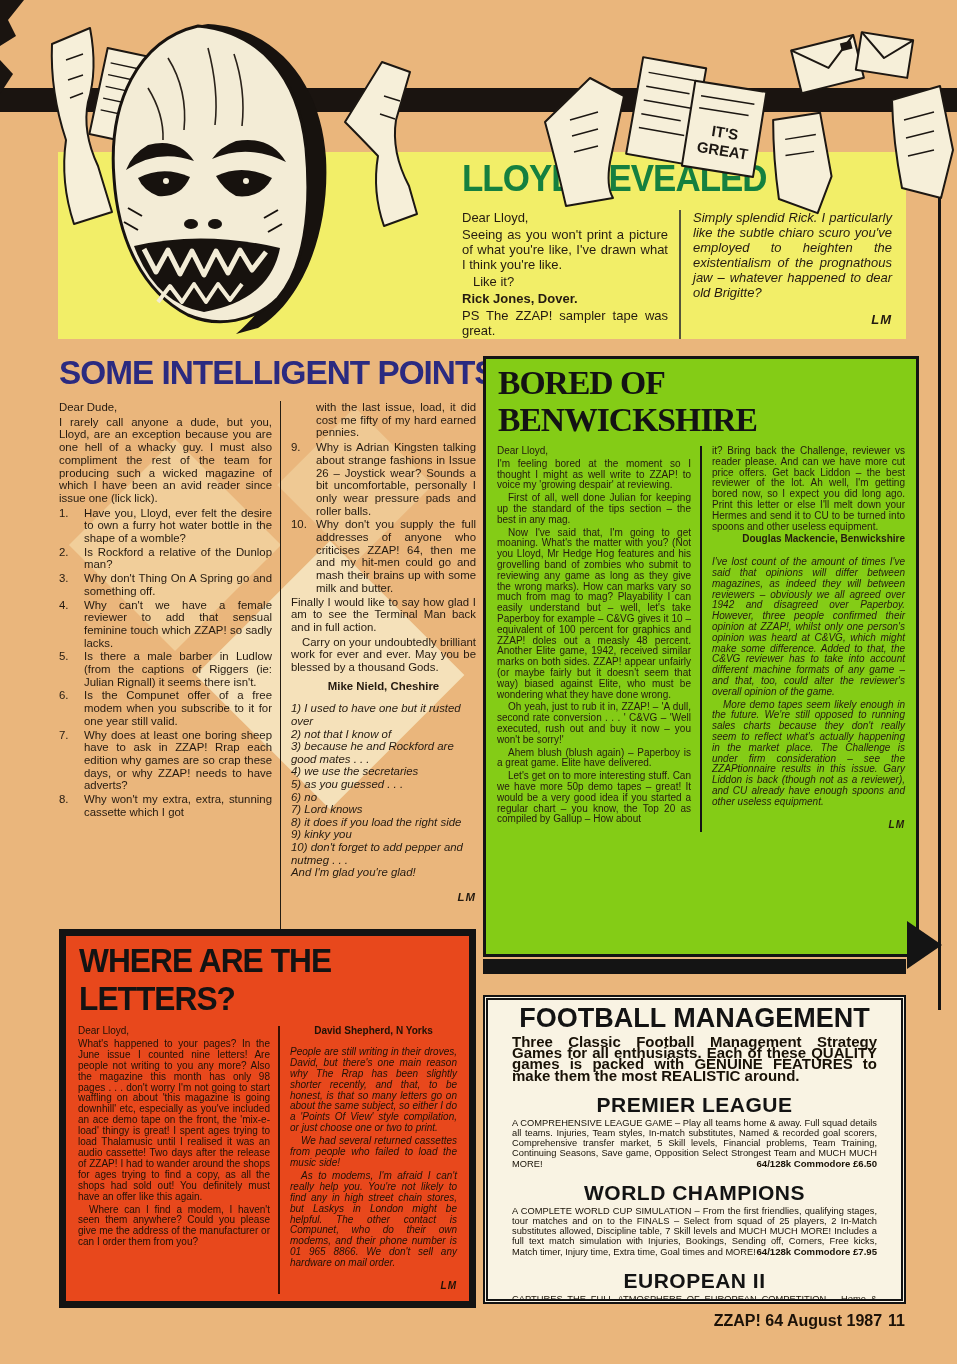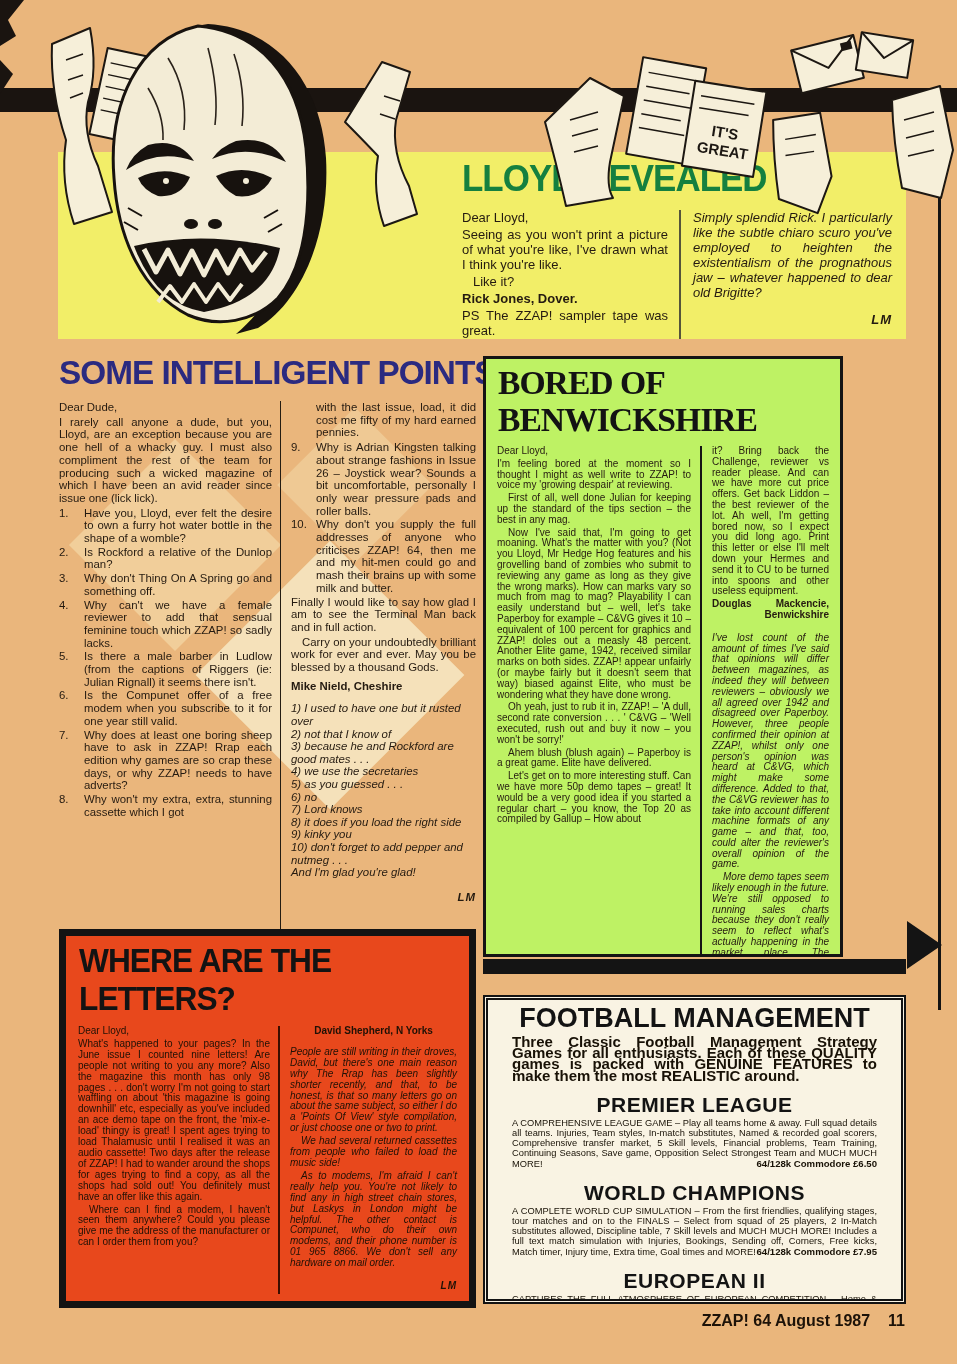--- a/index.html
+++ b/index.html
@@ -30,25 +30,25 @@
   .d2{left:235px;top:580px;width:190px;height:190px;background:#f8ecc9;opacity:.8;}
   .d3{left:300px;top:430px;width:110px;height:110px;background:#f4dcab;opacity:.5;}
   .sipcols{position:absolute;left:59px;top:401px;width:417px;height:530px;display:flex;z-index:2;
            font-size:11.4px;line-height:12.7px;overflow:hidden;}
   .sipc1{width:213px;padding-right:8px;}
   .sipc2{flex:1;border-left:1.5px solid #241c12;padding-left:10px;}
   .li{display:flex;margin-bottom:1px;}
   .num{width:25px;flex:none;}
   .litext{flex:1;text-align:justify;}
   .cont{margin-left:25px;text-align:justify;}
-  .sipsig{font-weight:700;text-align:left;margin:6px 0 10px;}
+  .sipsig{font-weight:700;text-align:center;margin:6px 0 10px;}
   .replies p{font-style:italic;margin:0;line-height:12.6px;}
 
   
-  .pinkbox{position:absolute;left:483px;top:356px;width:360px;height:601px;background:#bef264;
+  .pinkbox{position:absolute;left:483px;top:356px;width:436px;height:601px;background:#84cc16;
            border:3px solid #141414;box-sizing:border-box;z-index:2;padding:6px 11px;overflow:hidden;}
   .serifhead{margin:0 0 7px 1px;font-family:"Liberation Serif",serif;font-size:33px;font-weight:700;
              letter-spacing:-1px;color:#131313;transform:scaleX(1.02);transform-origin:left;}
   .pcols{display:flex;font-size:10px;line-height:10.8px;}
   .pc1{width:194px;padding-right:9px;}
   .pc2{flex:1;border-left:2px solid #141414;padding-left:10px;}
   .psig{font-weight:700;text-align:justify;text-align-last:right;margin:2px 0 12px;}
 
   .blackbar{position:absolute;left:483px;top:959px;width:423px;height:15px;background:#141414;z-index:2;}
   .arrow{position:absolute;left:907px;top:921px;width:0;height:0;border-left:35px solid #141414;
@@ -71,21 +71,21 @@
   .adtitle{margin:1px 0 2px;text-align:center;font-size:27px;font-weight:800;letter-spacing:0;color:#131313;}
   .adintro{font-weight:700;font-size:15px;line-height:11.2px;text-align:justify;margin-bottom:1px;}
   .adhead{margin:12px 0 1px;text-align:center;font-size:21px;font-weight:800;letter-spacing:.5px;color:#131313;}
   .adbody{font-size:9.3px;line-height:10.2px;text-align:justify;margin:0;}
   .price{display:block;text-align:right;font-weight:800;font-size:9.6px;margin-top:-10.2px;}
   .adval1{margin-top:5px;text-align:right;font-size:10.2px;line-height:11px;font-weight:700;font-style:italic;}
   .adval2{text-align:center;font-size:10.2px;line-height:11px;font-style:italic;}
 
   .footer{position:absolute;left:483px;top:1312px;width:422px;text-align:right;font-weight:700;
           font-size:16px;color:#1c1208;z-index:2;}
-  .pgnum{margin-left:18px;}
+  .pgnum{margin-left:6px;}
 </style>
 </head>
 <body>
 
 <div class="page">
 
   <svg class="topart" width="957" height="345" viewBox="0 0 957 345">
     <g>
       <rect x="0" y="88" width="957" height="24" fill="#1a1410"></rect>
       <polygon points="0,0 24,0 8,20 16,36 0,46" fill="#1a1410"></polygon>

